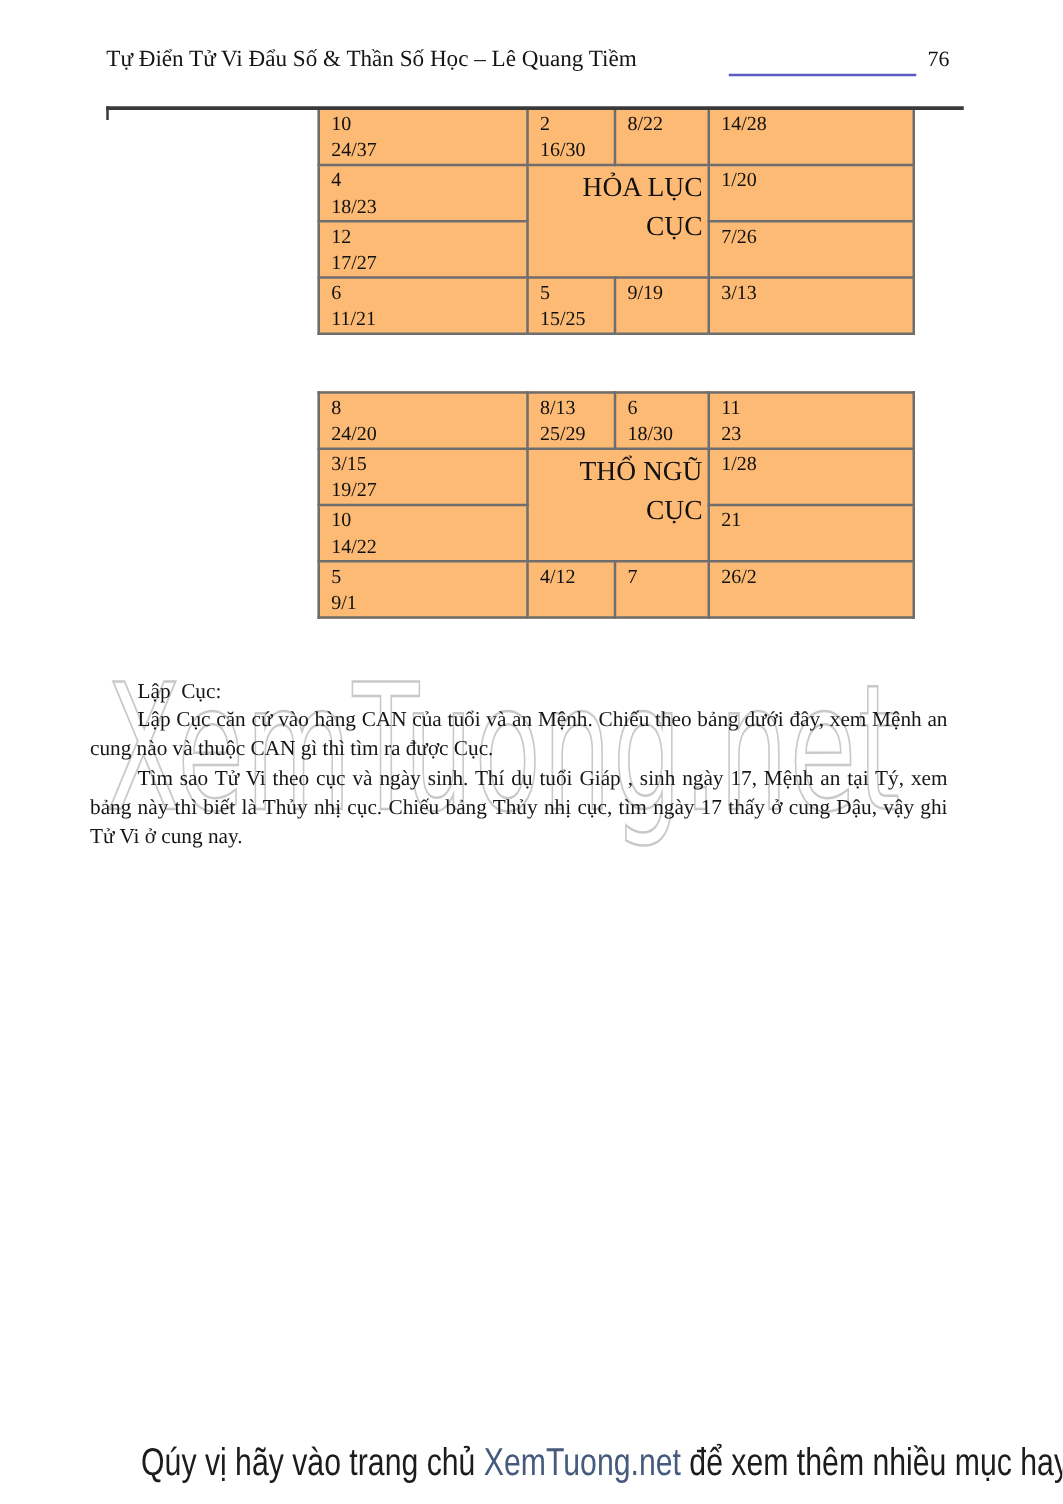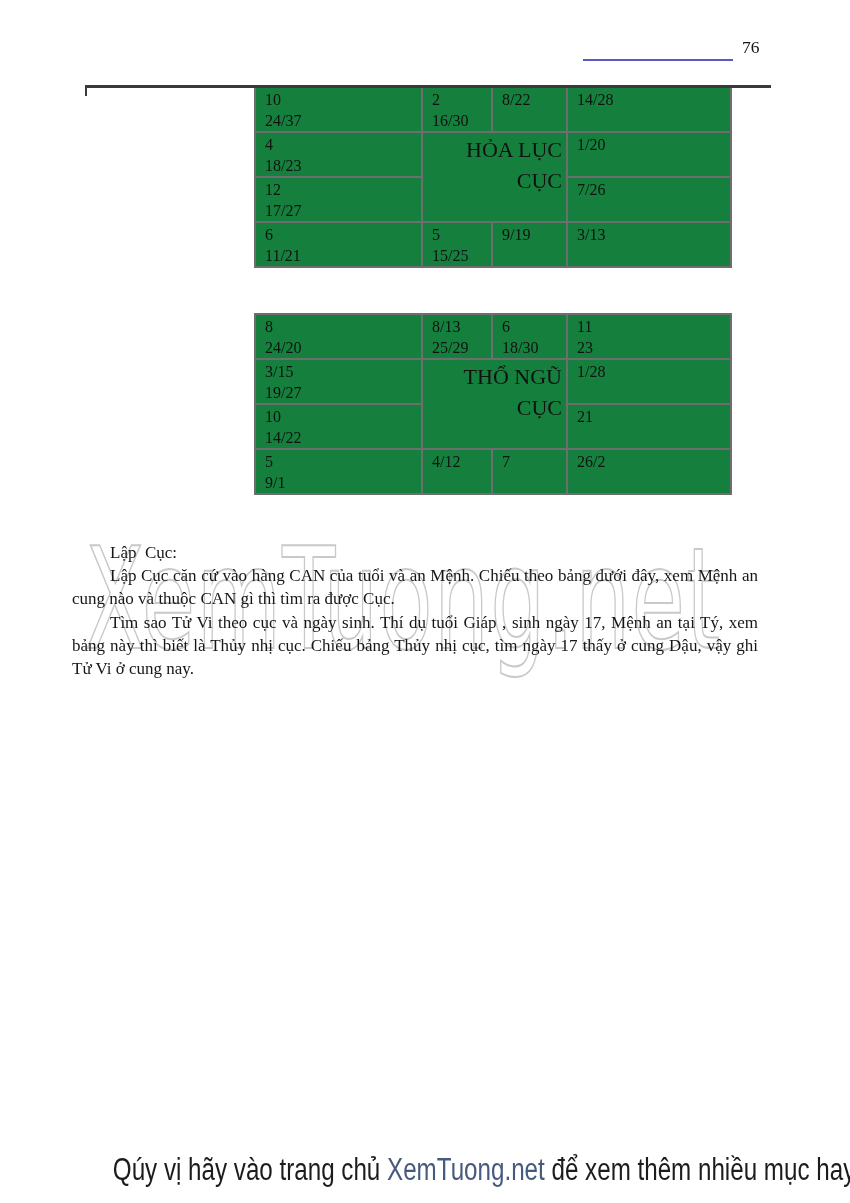--- a/index.html
+++ b/index.html
@@ -9,21 +9,21 @@
   }
 
   
   .title   { position:absolute; left:85px; top:36px; font-size:18.5px; line-height:24px; white-space:nowrap; }
   .pageno  { position:absolute; left:742px; top:37px; font-size:17.5px; }
   .blue-underline { position:absolute; left:583px; top:59px; width:150px; height:2px; background:#5a5ac2; }
   .rule    { position:absolute; left:85px; top:85px; width:686px; height:3px; background:#3a3a3a; z-index:3; }
   .rule-tick { position:absolute; left:85px; top:85px; width:2px; height:11px; background:#3a3a3a; z-index:3; }
 
   
-  table.grid { position:absolute; left:254px; border-collapse:collapse; table-layout:fixed; background:#15803d; z-index:2; }
+  table.grid { position:absolute; left:254px; border-collapse:collapse; table-layout:fixed; background:#fdba74; z-index:2; }
   table.t1 { top:86px; }
   table.t2 { top:313px; }
   table.grid td {
     border:2px solid #6e6e6e; vertical-align:top; padding:1px 4px 0 9px;
     font-size:16px; line-height:21px; color:#111;
   }
   table.grid tr { height:45px; }
   td.mid { vertical-align:middle; }
   td.label-cell { vertical-align:middle; padding-left:12px;text-align:right; }
   .biglabel { font-size:22px; line-height:31px; }
@@ -49,20 +49,21 @@
   .footer { position:absolute; left:0; top:1148px; width:850px; text-align:center;
             font-family:"Liberation Sans", sans-serif; font-size:31px; line-height:44px; color:#1c1c1c; }
   .condensed { display:inline-block; transform:scaleX(0.78); transform-origin:center; white-space:nowrap; }
   .site { color:#455a7d; }
 </style>
 </head>
 <body>
 
 <div class="page">
 
+  <div class="title">Tự Điển Tử Vi Đẩu Số &amp; Thần Số Học – Lê Quang Tiềm</div>
   <div class="blue-underline"></div>
   <div class="pageno">76</div>
   <div class="rule"></div>
   <div class="rule-tick"></div>
 
   <table class="grid t1">
     <colgroup>
         <col style="width:167px">
         <col style="width:70px">
         <col style="width:75px">

